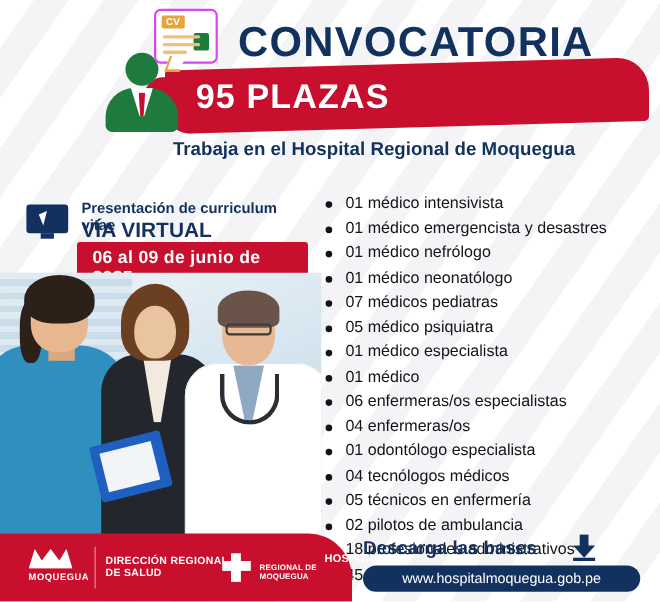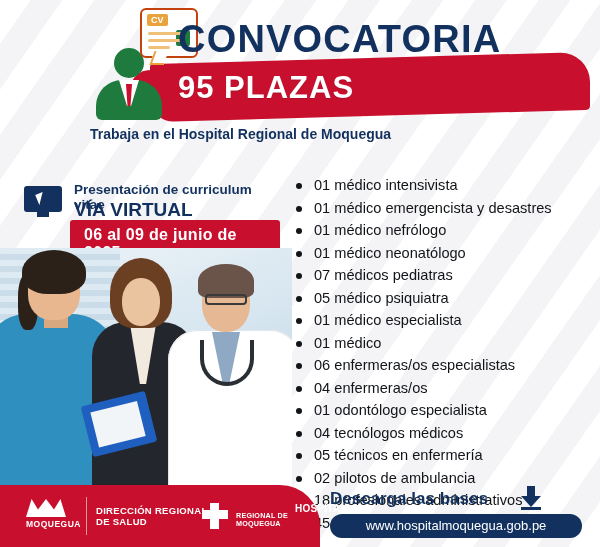--- a/index.html
+++ b/index.html
@@ -50,38 +50,38 @@
     border-radius: 12px 0 0 14px;
   }
   .title-main {
     position: absolute;
     top: 18px; left: 178px;
     width: 400px;
     font-size: 38px;
     font-weight: bold;
     letter-spacing: 1.2px;
     color: #12315e;
-    text-align: left;
+    text-align: center;
   }
   .title-plazas {
     position: absolute;
     top: 70px; left: 178px;
     width: 400px;
     font-size: 31px;
     font-weight: bold;
     color: #ffffff;
     letter-spacing: 1px;
     text-shadow: 0 1px 1px rgba(0,0,0,.15);
   }
   .title-sub {
     position: absolute;
     top: 126px; left: 90px;
     width: 500px;
-    text-align: left;
-    font-size: 14px;
+    text-align: center;
+    font-size: 17px;
     font-weight: bold;
     color: #12315e;
   }
 
   
   .person-icon {
     position: absolute;
     left: 92px; top: 46px;
     width: 74px; height: 74px;
   }
@@ -106,21 +106,21 @@
     position: absolute; left: 34px; top: 38px;
     width: 6px; height: 22px;
     background: #c8102e;
     clip-path: polygon(0 0, 100% 0, 75% 100%, 25% 100%);
   }
   .cv-card {
     position: absolute;
     left: 140px; top: 8px;
     width: 58px; height: 50px;
     background: #ffffff;
-    border: 2px solid #c2410c;
+    border: 2px solid #d946ef;
     border-radius: 6px;
   }
   .cv-card:after {
     content: "";
     position: absolute;
     left: 10px; bottom: -9px;
     width: 12px; height: 12px;
     background: #ffffff;
     border-left: 2px solid #e8a33d;
     border-bottom: 2px solid #e8a33d;

